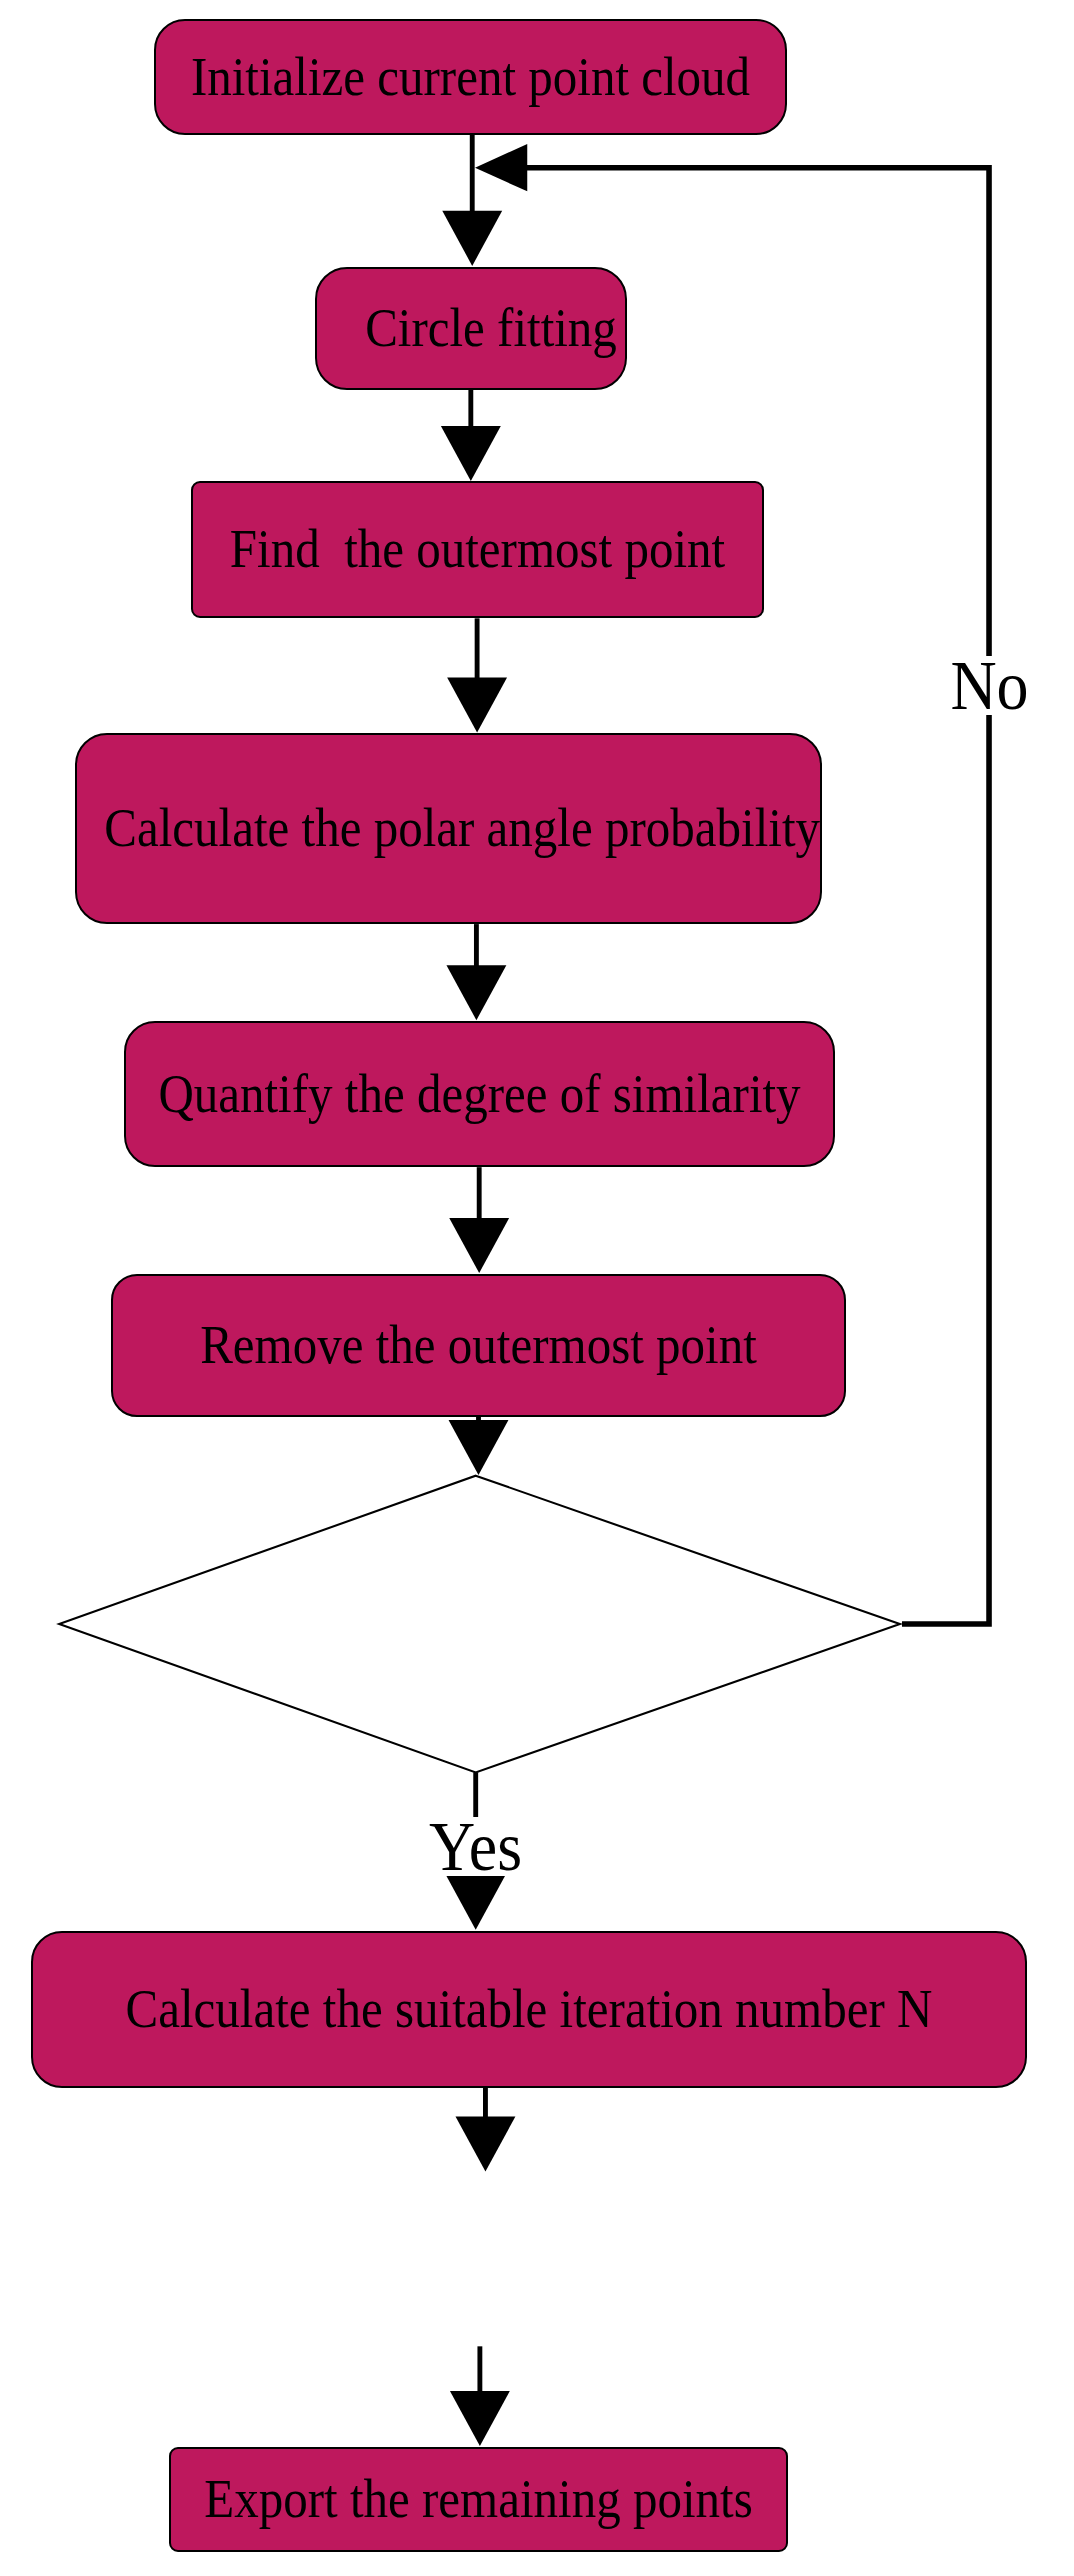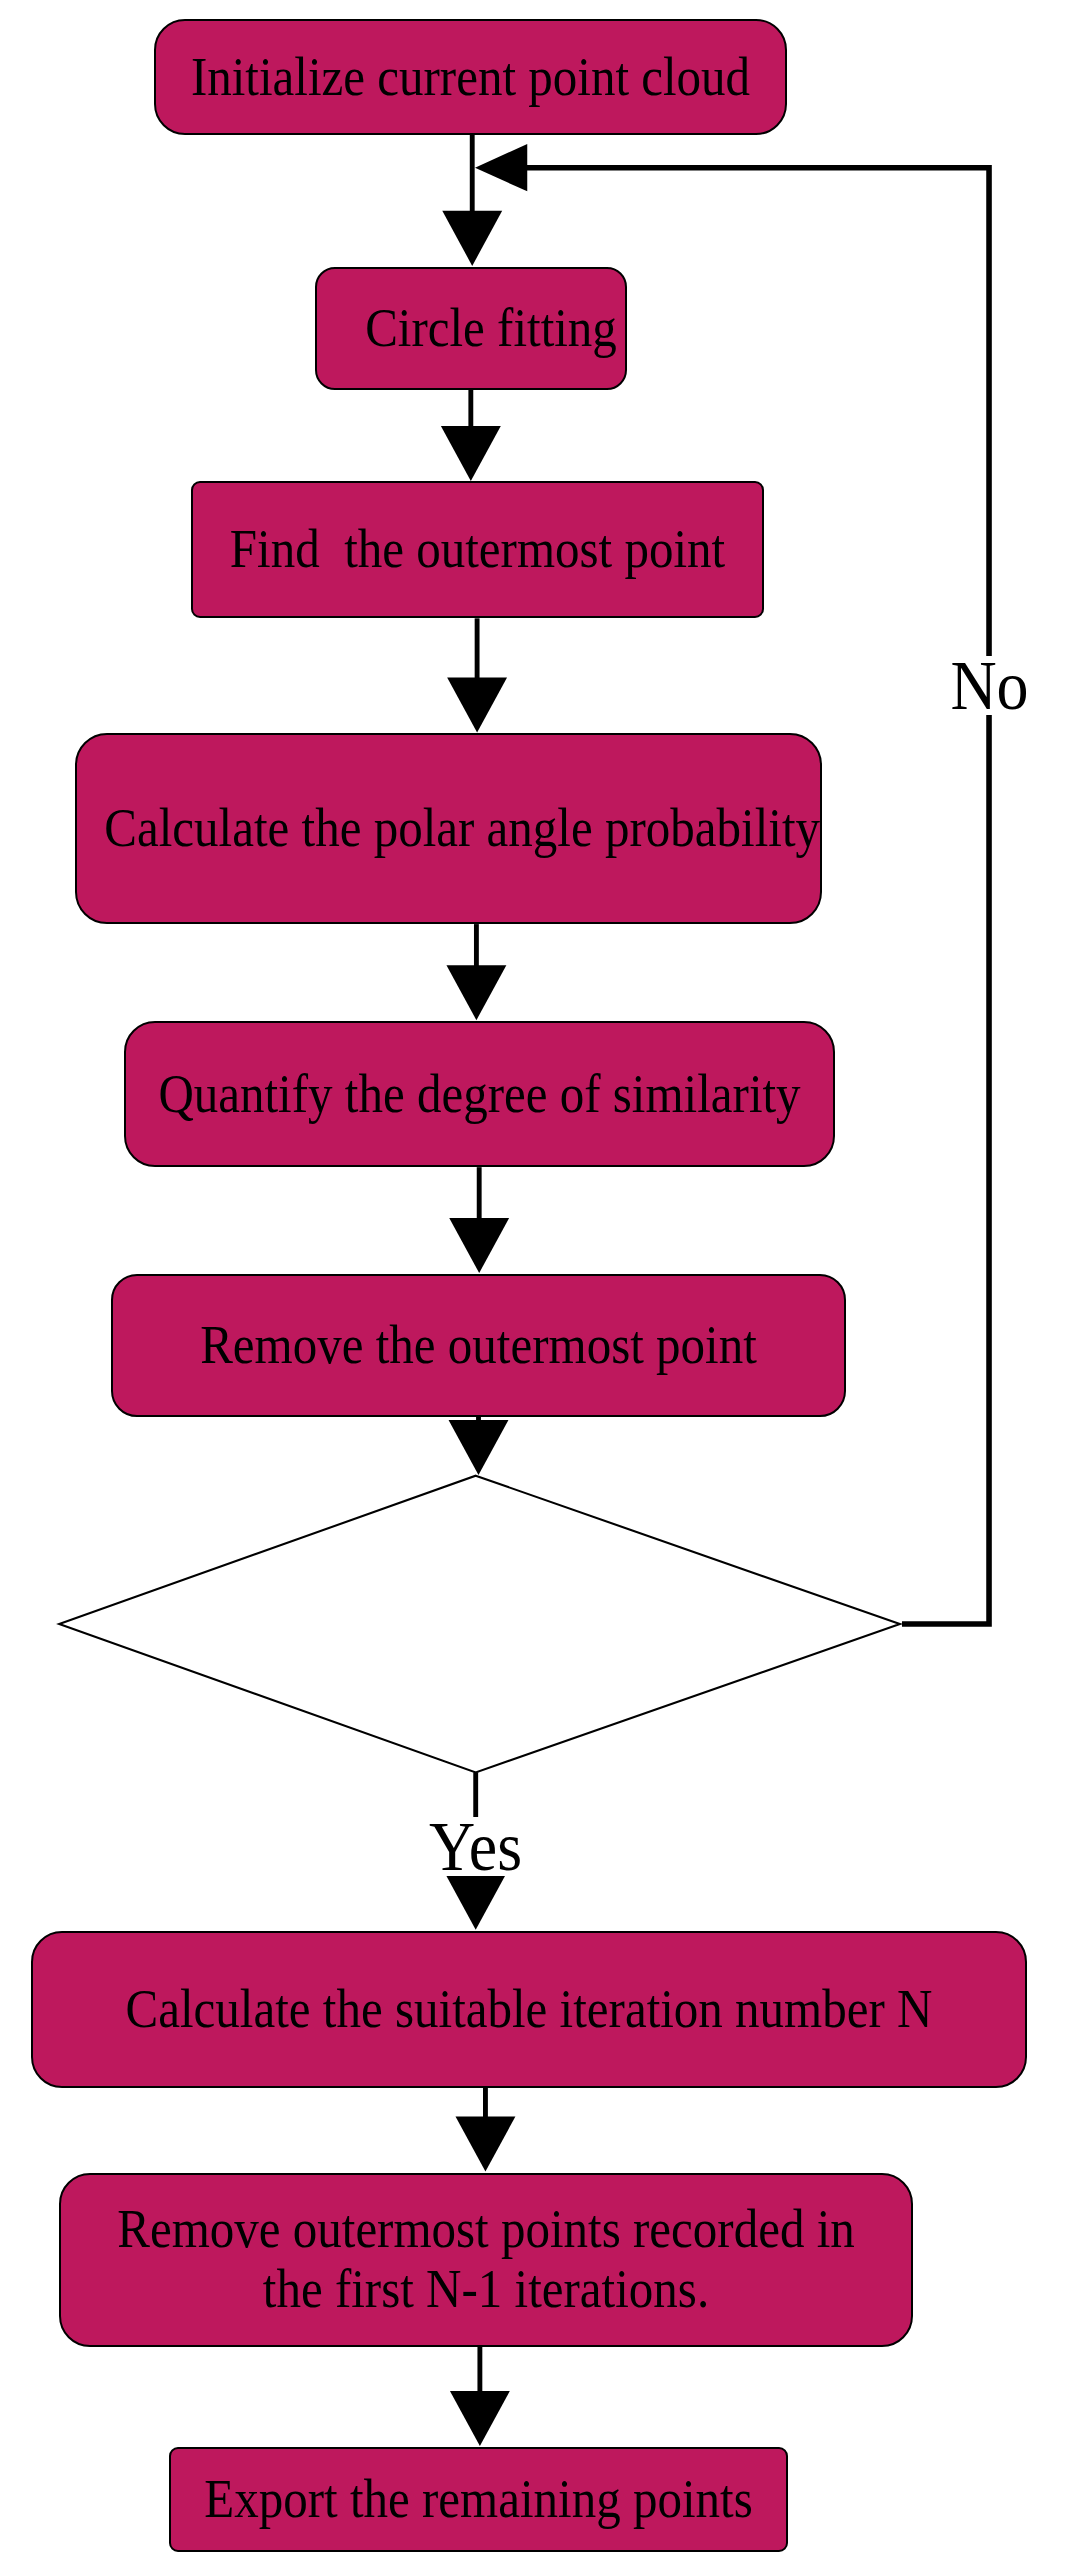--- a/index.html
+++ b/index.html
@@ -31,21 +31,21 @@
   }
   .node-label{
     font-size:49px;
     line-height:1.12;
     transform:scaleY(1.1);
     white-space:pre-wrap;
     color:#000;
   }
   
   .n-init     {left:154px; top:19px;   width:633px;  height:116px; border-radius:31px;}
-  .n-circle   {left:315px; top:267px;  width:312px;  height:123px; border-radius:20px;padding-left:40px;}
+  .n-circle   {left:315px; top:267px;  width:312px;  height:123px; border-radius:32px;padding-left:40px;}
   .n-find     {left:191px; top:481px;  width:573px;  height:137px; border-radius:9px;}
   .n-polar    {left:75px; top:733px; width:747px; height:191px; border-radius:32px;justify-content:flex-end;}
   .n-quantify {left:124px; top:1021px; width:711px; height:146px; border-radius:31px;}
   .n-remove1  {left:111px; top:1274px; width:735px; height:143px; border-radius:26px;}
   .n-iter     {left:31px;  top:1931px; width:996px; height:157px; border-radius:31px;}
   .n-removeN1 {left:59px;  top:2173px; width:854px; height:174px; border-radius:31px;}
   .n-export   {left:169px; top:2447px; width:619px;  height:105px; border-radius:9px;}
 
   .diamond-label{
     position:absolute;
@@ -136,24 +136,20 @@
 
   <div class="node n-remove1">
     <span class="node-label">Remove the outermost point</span>
   </div>
 
 
   <div class="node n-iter">
     <span class="node-label">Calculate the suitable iteration number N</span>
   </div>
 
-  <div class="node n-removeN1">
-    <span class="node-label">Remove outermost points recorded in
-the first N-1 iterations.</span>
-  </div>
 
   <div class="node n-export">
     <span class="node-label">Export the remaining points</span>
   </div>
 
   <div class="edge-label lbl-yes">
     <span>Yes</span>
   </div>
 
   <div class="edge-label lbl-no">

